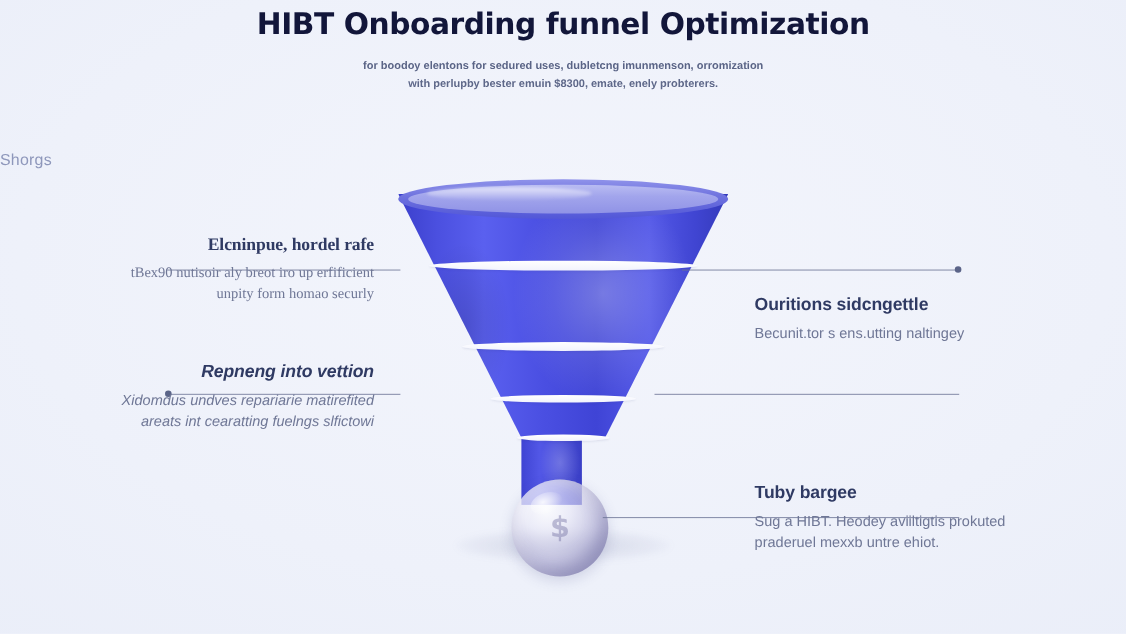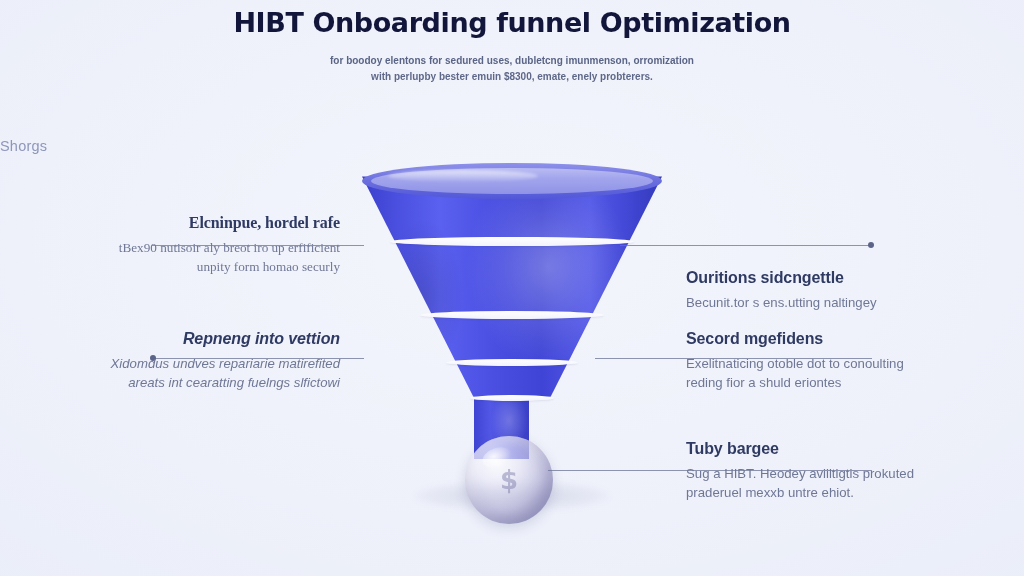--- a/index.html
+++ b/index.html
@@ -321,27 +321,20 @@
     </p>
   </div>
 
   <div class="ann right r1">
     <h3>Ouritions sidcngettle</h3>
     <p>
       <span class="l">Becunit.tor s ens.utting naltingey</span>
     </p>
   </div>
 
-  <div class="ann right r2">
-    <h3>Secord mgefidens</h3>
-    <p>
-      <span class="l">Exelitnaticing otoble dot to conoulting</span>
-      <span class="l">reding fior a shuld eriontes</span>
-    </p>
-  </div>
 
   <div class="ann right r3">
     <h3>Tuby bargee</h3>
     <p>
       <span class="l">Sug a HIBT. Heodey aviiltigtis prokuted</span>
       <span class="l">praderuel mexxb untre ehiot.</span>
     </p>
   </div>
 
 </div>

